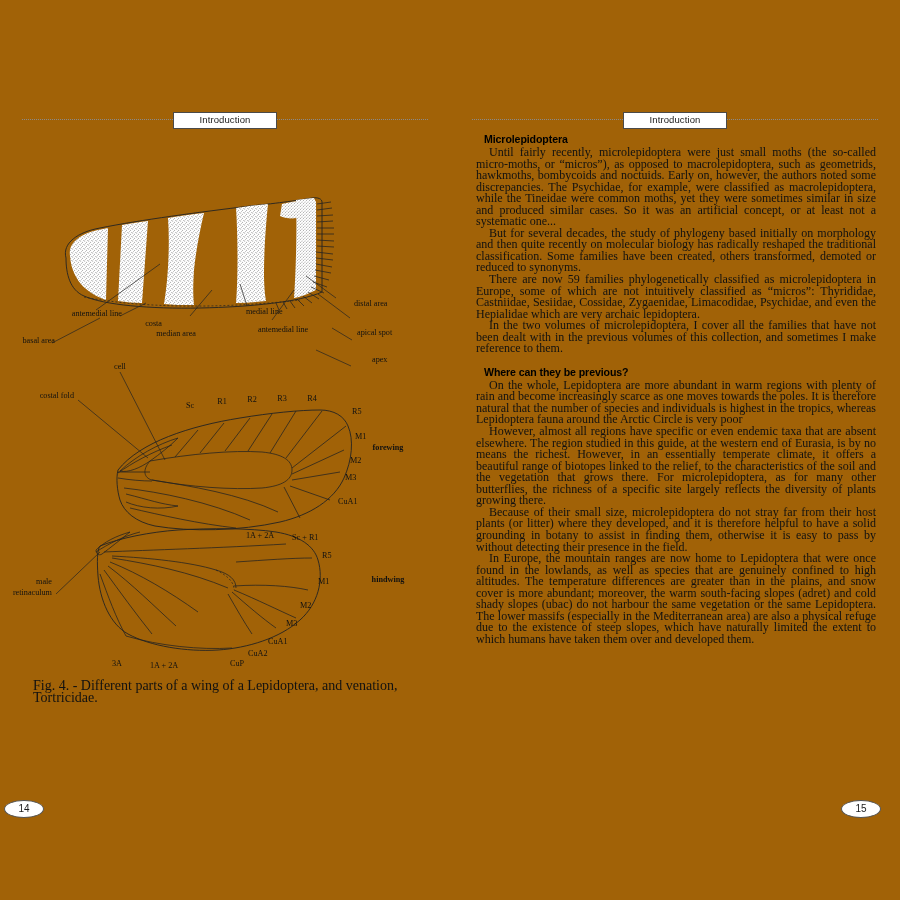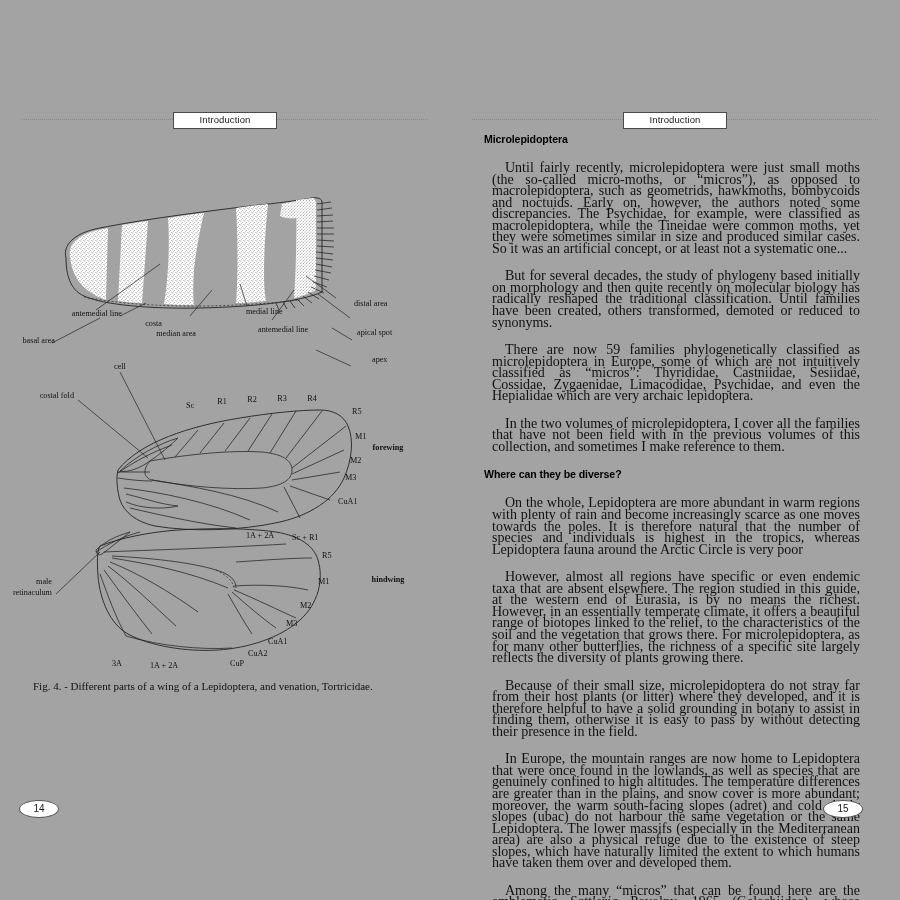--- a/index.html
+++ b/index.html
@@ -10,21 +10,21 @@
     width: 900px; height: 900px;
     font-family: "Liberation Serif", serif;
     color: #111111;
     position: relative;
     overflow: hidden;
   }
   .spread {
     position: absolute;
     left: 0; top: 0;
     width: 900px; height: 900px;
-    background: #a3a3a3;
+    background: #a16207;
   }
   .page {
     position: absolute;
     top: 0;
     width: 450px; height: 900px;
   }
   .page-left  { left: 0; }
   .page-right { left: 450px; }
 
   
@@ -62,59 +62,59 @@
     width: 38px; height: 16px;
     border: 1px solid #555555;
     border-radius: 50%;
     font-family: "Liberation Sans", sans-serif;
     font-size: 10px;
     line-height: 15px;
     text-align: center;
     color: #1a1a1a;
     background: #ffffff;
   }
-  .folio-left  { left: 19px; }
-  .folio-right { right: 37px; }
+  .folio-left  { left: 4px; }
+  .folio-right { right: 19px; }
 
   
   .body-col {
     position: absolute;
     left: 26px;
     top: 133px;
     width: 400px;
   }
   h2.sec {
     font-family: "Liberation Sans", sans-serif;
     font-weight: bold;
     font-size: 10.6px;
     line-height: 13px;
     margin: 0 0 1px 0;
     letter-spacing: -0.1px;
     color: #000000;
     padding-left: 8px;
   }
   h2.sec.spaced { margin-top: 11px; }
   p.para {
-    margin: 16px;
-    font-size: 14px;
+    margin: 0;
+    font-size: 12px;
     line-height: 11.55px;
     text-align: justify;
     text-indent: 13px;
     color: #111111;
     hyphens: auto;
   }
   em.it { font-style: italic; }
 
   
   .fig-caption {
     position: absolute;
     left: 33px;
     top: 680px;
     width: 400px;
-    font-size: 11px;
+    font-size: 14px;
     line-height: 12px;
     color: #111111;
   }
 
   
   .figure-top {
     position: absolute;
     left: 0; top: 140px;
     width: 450px; height: 230px;
   }
@@ -359,29 +359,28 @@
     <div class="header">
       <span class="header-rule"></span>
       <span class="header-box">Introduction</span>
       <span class="header-rule"></span>
     </div>
 
     <div class="body-col">
 
       <h2 class="sec">Microlepidoptera</h2>
       <p class="para">Until fairly recently, microlepidoptera were just small moths (the so-called micro-moths, or “micros”), as opposed to macrolepidoptera, such as geometrids, hawkmoths, bombycoids and noctuids. Early on, however, the authors noted some discrepancies. The Psychidae, for example, were classified as macrolepidoptera, while the Tineidae were common moths, yet they were sometimes similar in size and produced similar cases. So it was an artificial concept, or at least not a systematic one...</p>
-      <p class="para">But for several decades, the study of phylogeny based initially on morphology and then quite recently on molecular biology has radically reshaped the traditional classification. Until families have been created, others transformed, demoted or reduced to synonyms.</p>
+      <p class="para">But for several decades, the study of phylogeny based initially on morphology and then quite recently on molecular biology has radically reshaped the traditional classification. Some families have been created, others transformed, demoted or reduced to synonyms.</p>
       <p class="para">There are now 59 families phylogenetically classified as microlepidoptera in Europe, some of which are not intuitively classified as “micros”: Thyrididae, Castniidae, Sesiidae, Cossidae, Zygaenidae, Limacodidae, Psychidae, and even the Hepialidae which are very archaic lepidoptera.</p>
-      <p class="para">In the two volumes of microlepidoptera, I cover all the families that have not been field with in the previous volumes of this collection, and sometimes I make reference to them.</p>
-
-      <h2 class="sec spaced">Where can they be diverse?</h2>
+      <p class="para">In the two volumes of microlepidoptera, I cover all the families that have not been dealt with in the previous volumes of this collection, and sometimes I make reference to them.</p>
+
+      <h2 class="sec spaced">Where can they be previous?</h2>
       <p class="para">On the whole, Lepidoptera are more abundant in warm regions with plenty of rain and become increasingly scarce as one moves towards the poles. It is therefore natural that the number of species and individuals is highest in the tropics, whereas Lepidoptera fauna around the Arctic Circle is very poor</p>
       <p class="para">However, almost all regions have specific or even endemic taxa that are absent elsewhere. The region studied in this guide, at the western end of Eurasia, is by no means the richest. However, in an essentially temperate climate, it offers a beautiful range of biotopes linked to the relief, to the characteristics of the soil and the vegetation that grows there. For microlepidoptera, as for many other butterflies, the richness of a specific site largely reflects the diversity of plants growing there.</p>
       <p class="para">Because of their small size, microlepidoptera do not stray far from their host plants (or litter) where they developed, and it is therefore helpful to have a solid grounding in botany to assist in finding them, otherwise it is easy to pass by without detecting their presence in the field.</p>
 
       <p class="para">In Europe, the mountain ranges are now home to Lepidoptera that were once found in the lowlands, as well as species that are genuinely confined to high altitudes. The temperature differences are greater than in the plains, and snow cover is more abundant; moreover, the warm south-facing slopes (adret) and cold shady slopes (ubac) do not harbour the same vegetation or the same Lepidoptera. The lower massifs (especially in the Mediterranean area) are also a physical refuge due to the existence of steep slopes, which have naturally limited the extent to which humans have taken them over and developed them.</p>
-      <p class="para"><span>Among the many “micros” that can be found here are the emblematic </span><em class="it">Sattleria</em><span> Povolny, 1965 (Gelechiidae), whose females have wings reduced to stumps, and which</span></p>
     </div>
 
     <div class="folio folio-right">15</div>
   </div>
 
 </div>
 
 </body></html>

